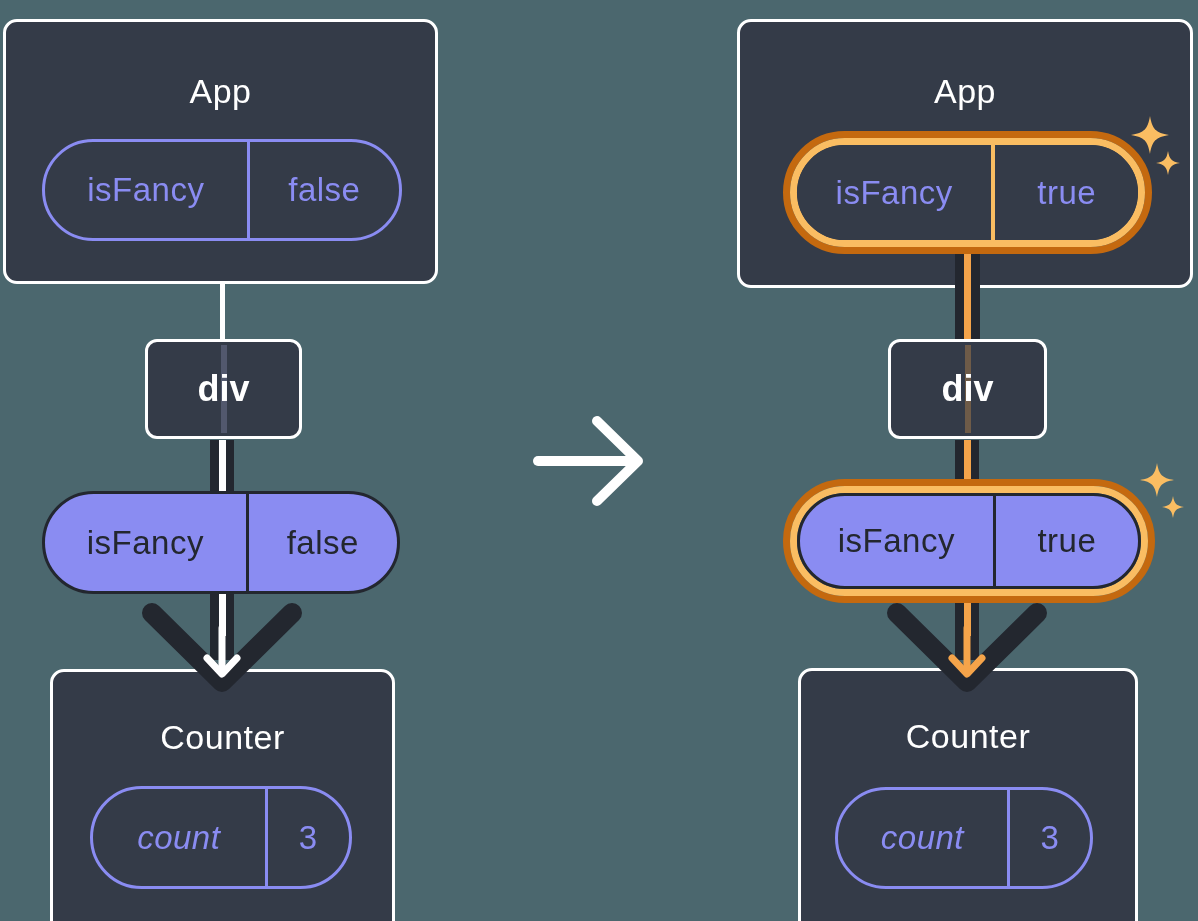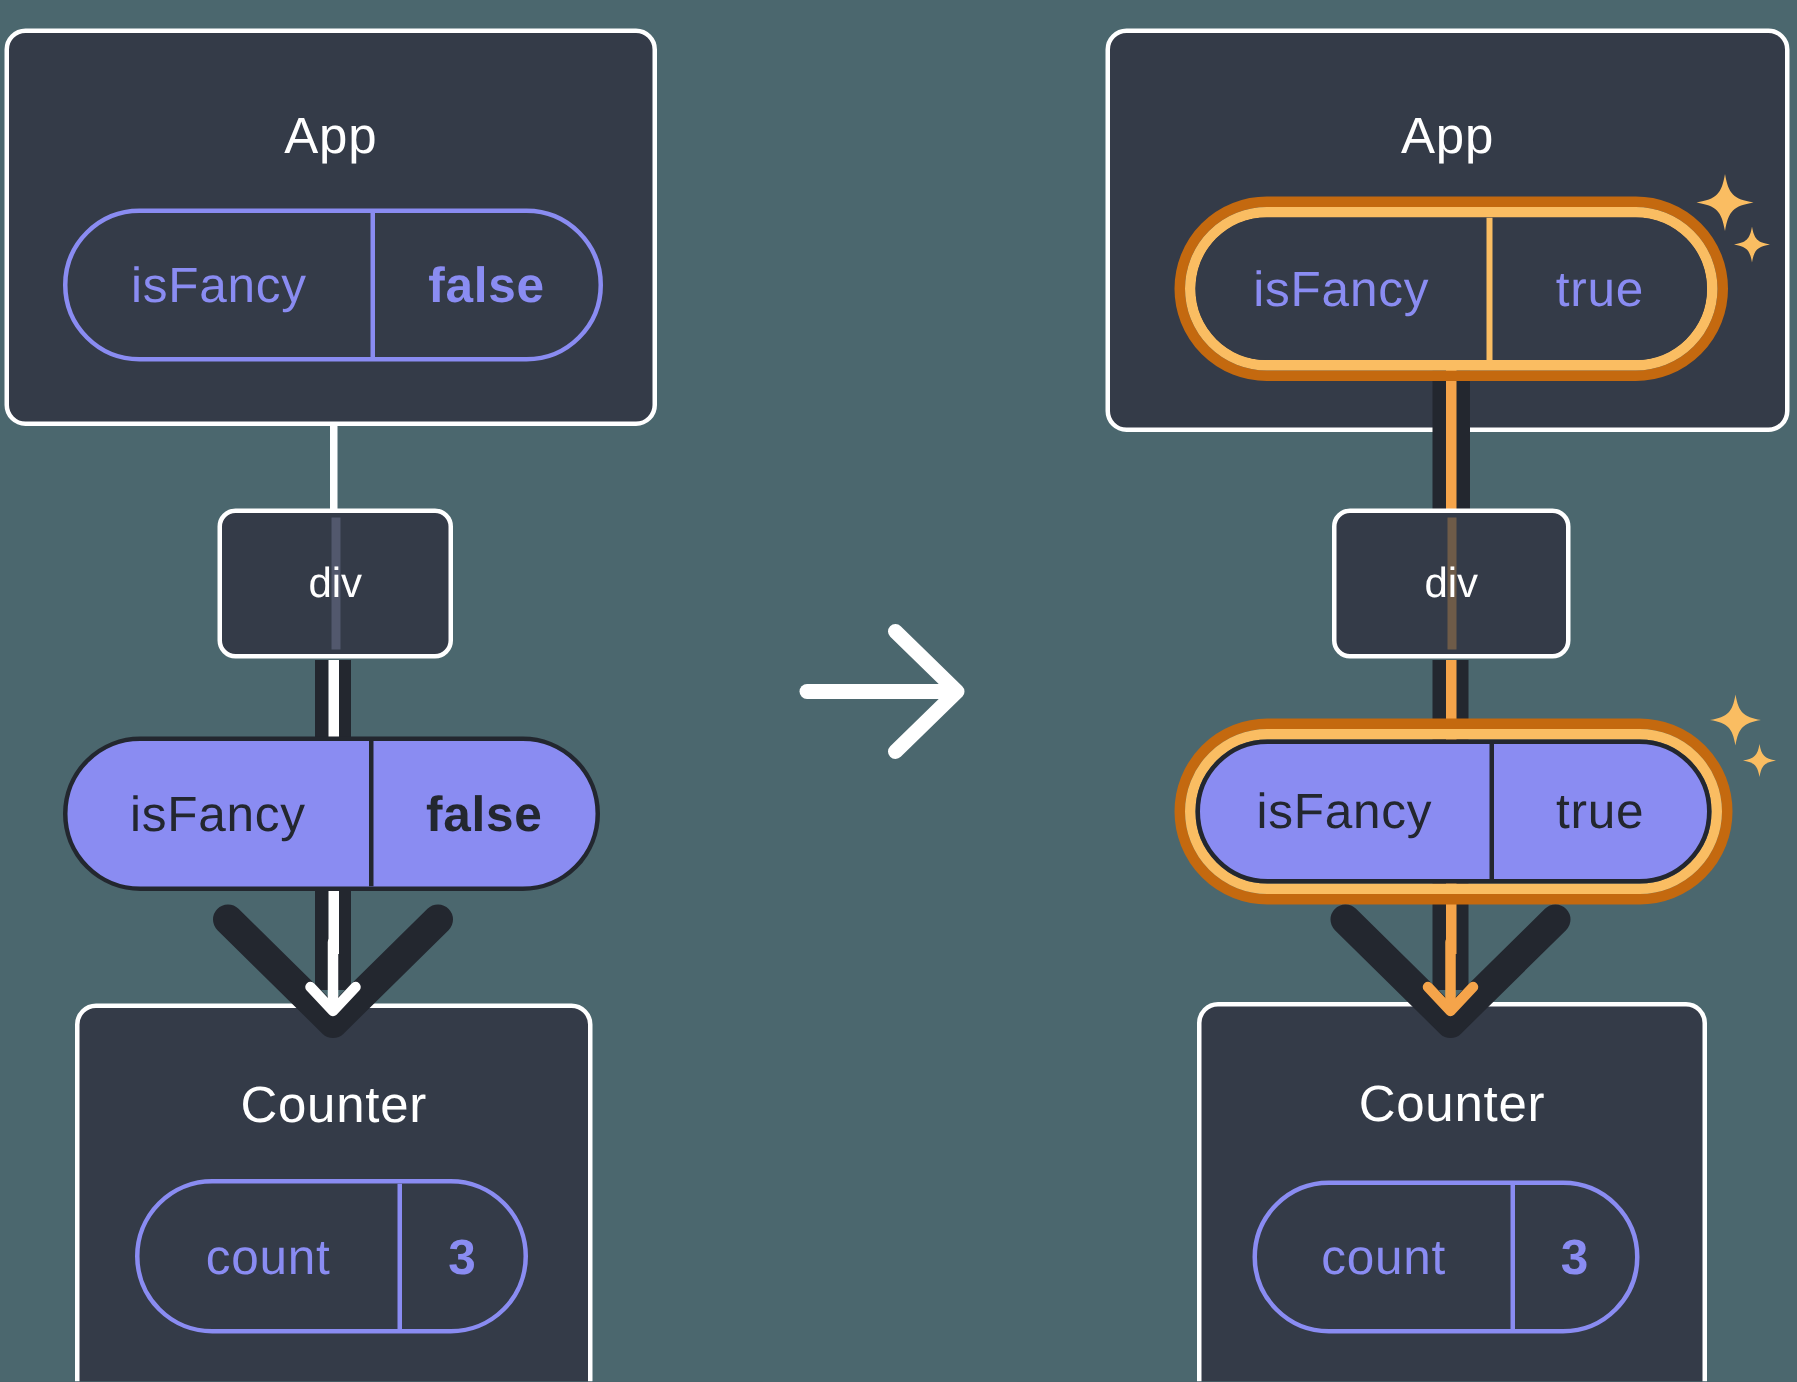--- a/index.html
+++ b/index.html
@@ -9,36 +9,36 @@
   *{margin:0;padding:0;box-sizing:border-box;}
   body{font-family:"Liberation Sans", sans-serif;background:var(--bg);}
   .canvas{position:relative;width:1198px;height:921px;background:var(--bg);overflow:hidden;}
   .panel{position:absolute;top:16px;width:599px;height:921px;}
   .panel.before{left:0;} .panel.after{left:599px;}
 
   .box{position:absolute;background:var(--box);border:3px solid var(--white);border-radius:14px;}
   .box-title{position:absolute;left:0;right:0;text-align:center;color:var(--white);
     font-size:34px;font-weight:500;letter-spacing:.5px;}
   .div-label{position:absolute;inset:0;display:flex;align-items:center;justify-content:center;
-    color:var(--white);font-size:28px;font-weight:400;}
+    color:var(--white);font-size:36px;font-weight:700;}
   .div-stripe{position:absolute;top:3px;bottom:3px;left:50%;width:6px;transform:translateX(-50%);}
   .stripe-white{background:rgba(160,165,205,.28);}
   .stripe-orange{background:rgba(245,164,74,.30);}
 
   .vline{position:absolute;}
   .tree-line{width:5px;background:var(--white);}
   .cased-dark{width:24px;background:var(--dark);}
   .cased-core{width:7px;background:var(--white);}
   .cased-core.orange{background:var(--o-arrow);}
 
   .pill{position:absolute;display:flex;border-radius:999px;overflow:hidden;}
   .pill .cell{display:flex;align-items:center;justify-content:center;font-size:33px;letter-spacing:.5px;}
   .pill .cell.name{flex:0 0 57%;}
-  .pill .cell.value{flex:1;font-weight:bold;}
-  .pill.counter-pill .cell.name{flex:0 0 67%;}
+  .pill .cell.value{flex:1;}
+  .pill.counter-pill .cell.name{flex:0 0 67%;font-style:italic;}
   .pill.outline{border:3px solid var(--purple);color:var(--purple);background:transparent;}
   .pill.outline .cell.value{border-left:3px solid var(--purple);}
   .pill.solid{background:var(--purple);border:3px solid var(--dark);color:var(--dark);}
   .pill.solid .cell.value{border-left:3px solid var(--dark);}
   .bold{font-weight:400;}
 
   .ring{position:absolute;border:7px solid var(--o-dark);border-radius:999px;}
   .ring-mid{width:100%;height:100%;border:7px solid var(--o-light);border-radius:999px;}
   .ring-content{width:100%;height:100%;border-radius:999px;display:flex;overflow:hidden;}
   .ring-content.dark-fill{background:var(--box);color:var(--purple);}

